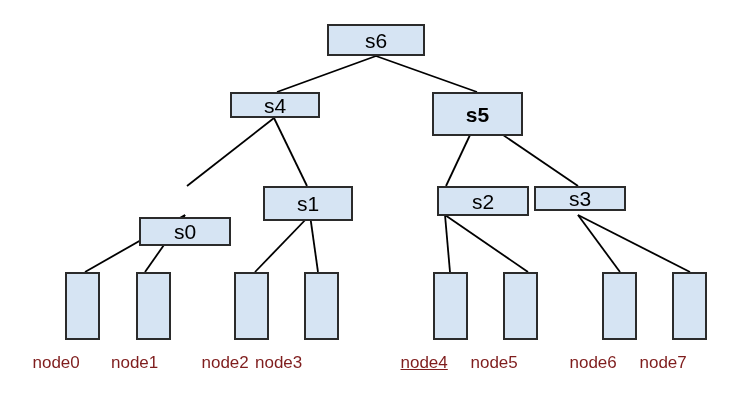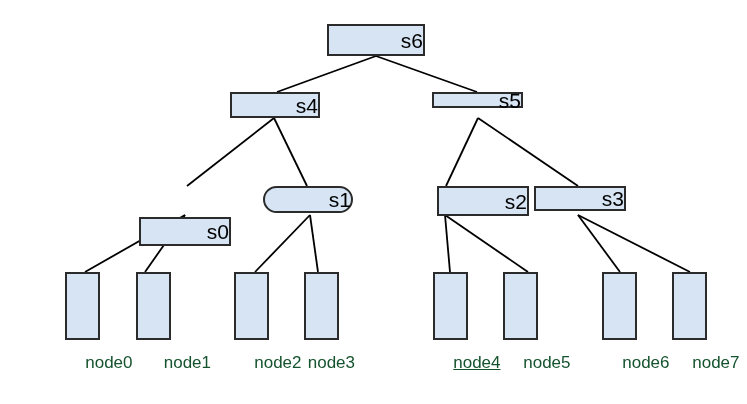--- a/index.html
+++ b/index.html
@@ -24,36 +24,36 @@
     width: 747px;
     height: 404px;
   }
   .node-box {
     position: absolute;
     box-sizing: border-box;
     background: #d6e4f3;
     border: 2px solid #2b2b2b;
     display: flex;
     align-items: center;
-    justify-content: flex-end;
+    justify-content: center;
     z-index: 2;
   }
   .node-label-inner {
     font-family: "Liberation Sans", sans-serif;
     font-size: 21px;
     color: #000000;
     line-height: 1;
     letter-spacing: 0px;
   }
   .leaf-caption {
     position: absolute;
-    text-align: right;
+    text-align: left;
     font-family: "Liberation Sans", sans-serif;
     font-size: 17px;
-    color: #14532d;
+    color: #7f1d1d;
     white-space: nowrap;
     z-index: 2;
   }
 </style>
 </head>
 <body>
 
 <div id="canvas">
 
   <svg id="edge-layer" viewBox="0 0 747 404" width="747" height="404" aria-hidden="true">
@@ -73,27 +73,27 @@
       <line x1="578" y1="215" x2="690" y2="272" stroke="#000000" stroke-width="1.8"></line>
     </svg>
 
   <div id="node-layer">
       <div class="node-box" style="left: 327px; top: 24px; width: 98px; height: 32px;">
         <span class="node-label-inner">s6</span>
       </div>
       <div class="node-box" style="left: 230px; top: 92px; width: 90px; height: 26px;">
         <span class="node-label-inner">s4</span>
       </div>
-      <div class="node-box" style="left: 432px; top: 92px; width: 91px; height: 16px;">
+      <div class="node-box" style="left: 432px; top: 92px; width: 91px; height: 44px; font-weight: bold;">
         <span class="node-label-inner">s5</span>
       </div>
       <div class="node-box" style="left: 139px; top: 186px; width: 92px; height: 29px; margin-top: 31px;">
         <span class="node-label-inner">s0</span>
       </div>
-      <div class="node-box" style="left: 263px; top: 186px; width: 90px; height: 27px; border-radius: 14px;">
+      <div class="node-box" style="left: 263px; top: 186px; width: 90px; height: 35px;">
         <span class="node-label-inner">s1</span>
       </div>
       <div class="node-box" style="left: 409px; top: 186px; width: 92px; height: 30px; margin-left: 28px;">
         <span class="node-label-inner">s2</span>
       </div>
       <div class="node-box" style="left: 534px; top: 186px; width: 92px; height: 25px;">
         <span class="node-label-inner">s3</span>
       </div>
       <div class="node-box" style="left: 65px; top: 272px; width: 35px; height: 68px;"></div>
       <div class="leaf-caption" style="left: 32.5px; top: 353px; width: 100px;">node0</div>

